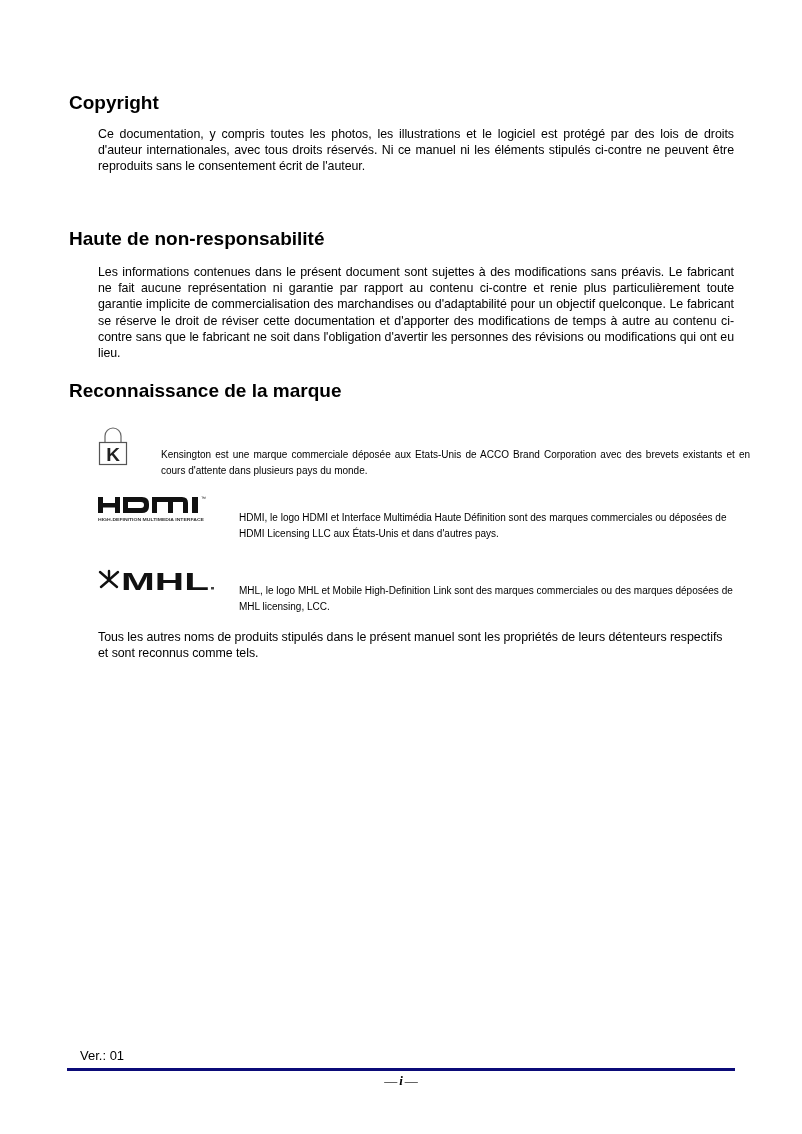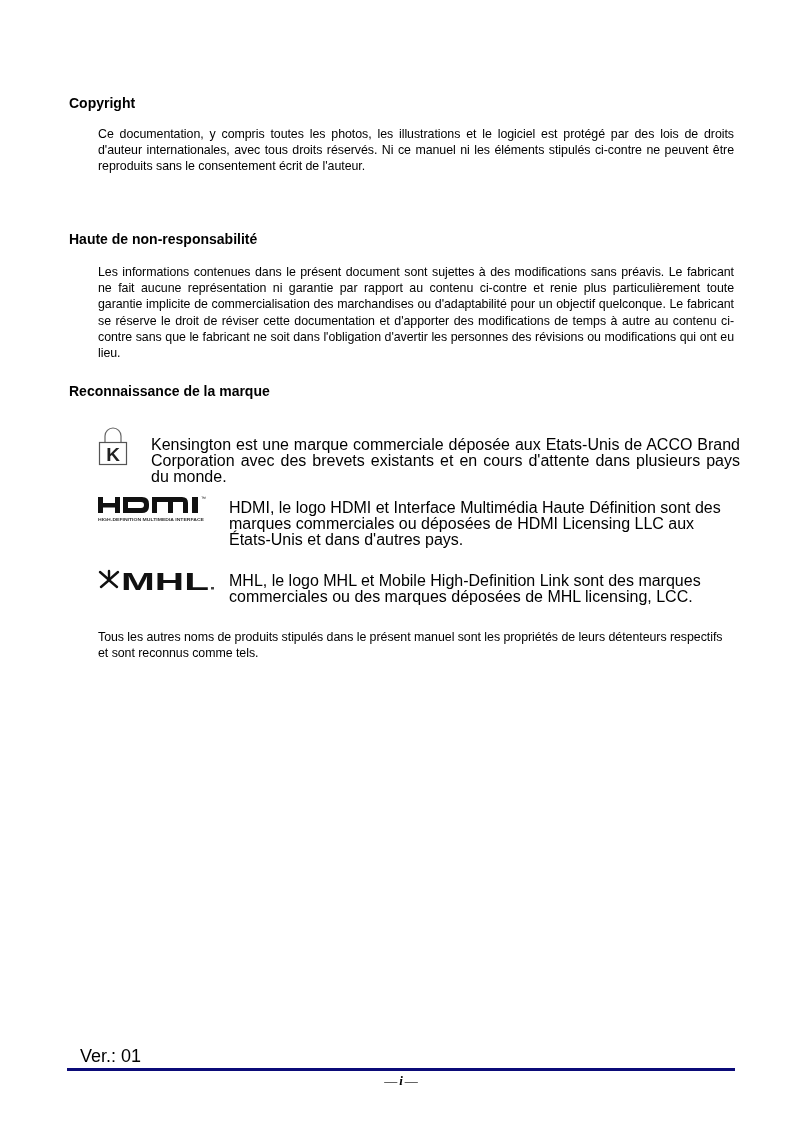--- a/index.html
+++ b/index.html
@@ -18,21 +18,21 @@
     .page {
       position: absolute;
       left: 0; top: 0;
       width: 802px;
       height: 1134px;
     }
     .heading {
       position: absolute;
       left: 69px;
       font-weight: bold;
-      font-size: 14px;
+      font-size: 19px;
       line-height: 18px;
       margin: 0;
     }
     .para {
       position: absolute;
       left: 98px;
       width: 636px;
       font-size: 12.4px;
       line-height: 16.2px;
       text-align: justify;
@@ -40,23 +40,23 @@
       letter-spacing: -0.05px;
     }
     .para.left { text-align: left; }
     .trademark-row {
       position: absolute;
       left: 98px;
       width: 636px;
     }
     .tm-text {
       position: absolute;
-      font-size: 16px;
+      font-size: 10px;
       line-height: 16.2px;
-      margin: 6px;
+      margin: 16px;
     }
     .tm-text.justify { text-align: justify; }
 
     
     .kensington-icon {
       position: absolute;
       left: 0px;
       top: 0px;
       width: 30px;
       height: 40px;
@@ -77,21 +77,21 @@
       left: 0;
       top: 0;
       width: 118px;
       height: 30px;
     }
 
     .footer-version {
       position: absolute;
       left: 80px;
       top: 1048px;
-      font-size: 18px;
+      font-size: 13px;
       line-height: 16px;
     }
     .footer-rule {
       position: absolute;
       left: 67px;
       top: 1068px;
       width: 668px;
       height: 3px;
       background: #0b0b78;
     }

